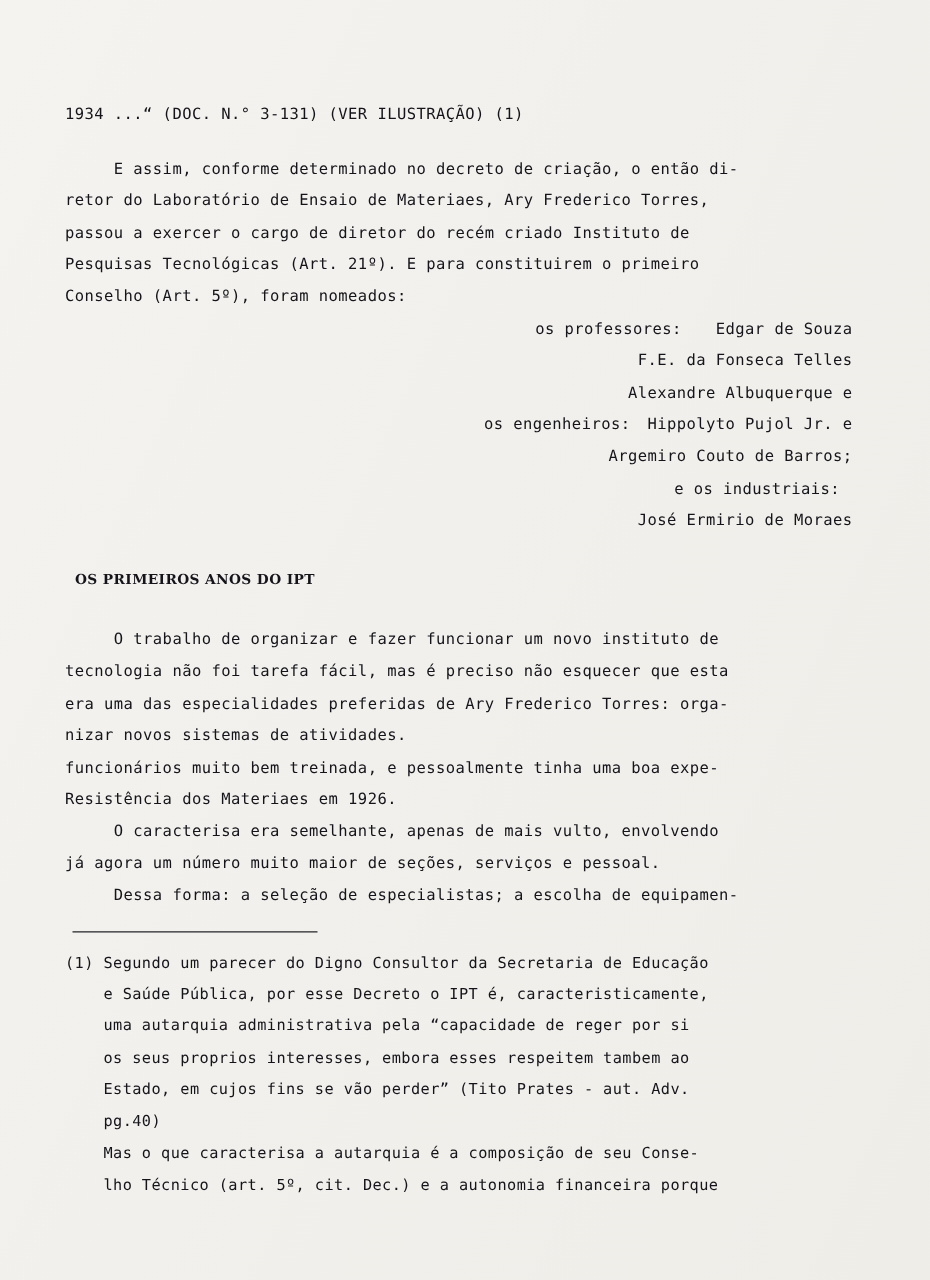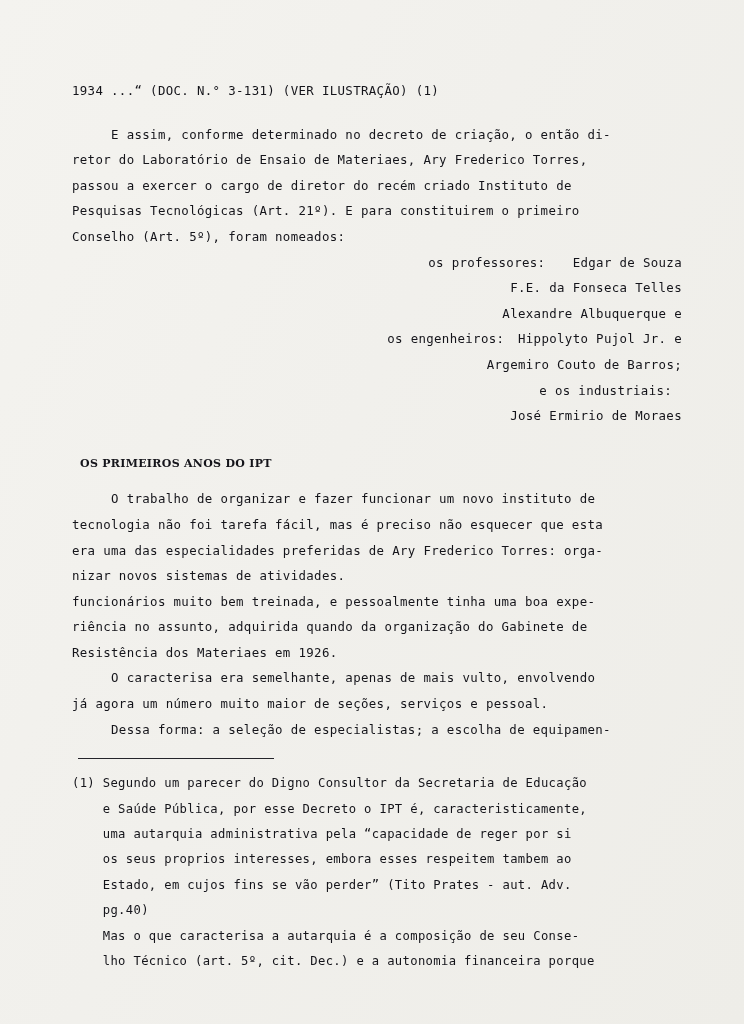--- a/index.html
+++ b/index.html
@@ -12,34 +12,34 @@
     background: #f2f1ed;
     font-family: "DejaVu Sans Mono", monospace;
     color: #14141a;
     overflow: hidden;
   }
   .page {
     position: relative;
     width: 744px;
     height: 1024px;
     box-sizing: border-box;
-    padding: 78px 62px 20px 72px;
+    padding: 78px 62px 20px 52px;
     background: linear-gradient(115deg, #f4f3ef 0%, #f1f0ec 45%, #eeede8 100%);
   }
   .line {
     font-size: 12.4px;
     letter-spacing: 0.35px;
     line-height: 25.6px;
     white-space: pre;
   }
   .heading-line {
     margin-bottom: 18px;
   }
   .para {
-    margin: 0 0 0 0;
+    margin: 12px 0 0 0;
   }
   .para + .para {
     margin-top: 0;
   }
   .section-title {
     font-family: "DejaVu Serif", serif;
     font-size: 11px;
     font-weight: bold;
     letter-spacing: 0.3px;
     line-height: 25.6px;
@@ -96,21 +96,20 @@
 
   <div class="para">
     <div class="line">     O trabalho de organizar e fazer funcionar um novo instituto de</div>
     <div class="line">tecnologia não foi tarefa fácil, mas é preciso não esquecer que esta</div>
     <div class="line">era uma das especialidades preferidas de Ary Frederico Torres: orga-</div>
     <div class="line">nizar novos sistemas de atividades.</div>
   </div>
 
   <div class="para">
     <div class="line">funcionários muito bem treinada, e pessoalmente tinha uma boa expe-</div>
-    <div class="line">riência no assunto, adquirida quando da organização do Gabinete de</div>
     <div class="line">Resistência dos Materiaes em 1926.</div>
   </div>
 
   <div class="para">
     <div class="line">     O caracterisa era semelhante, apenas de mais vulto, envolvendo</div>
     <div class="line">já agora um número muito maior de seções, serviços e pessoal.</div>
   </div>
 
   <div class="para">
     <div class="line">     Dessa forma: a seleção de especialistas; a escolha de equipamen-</div>

